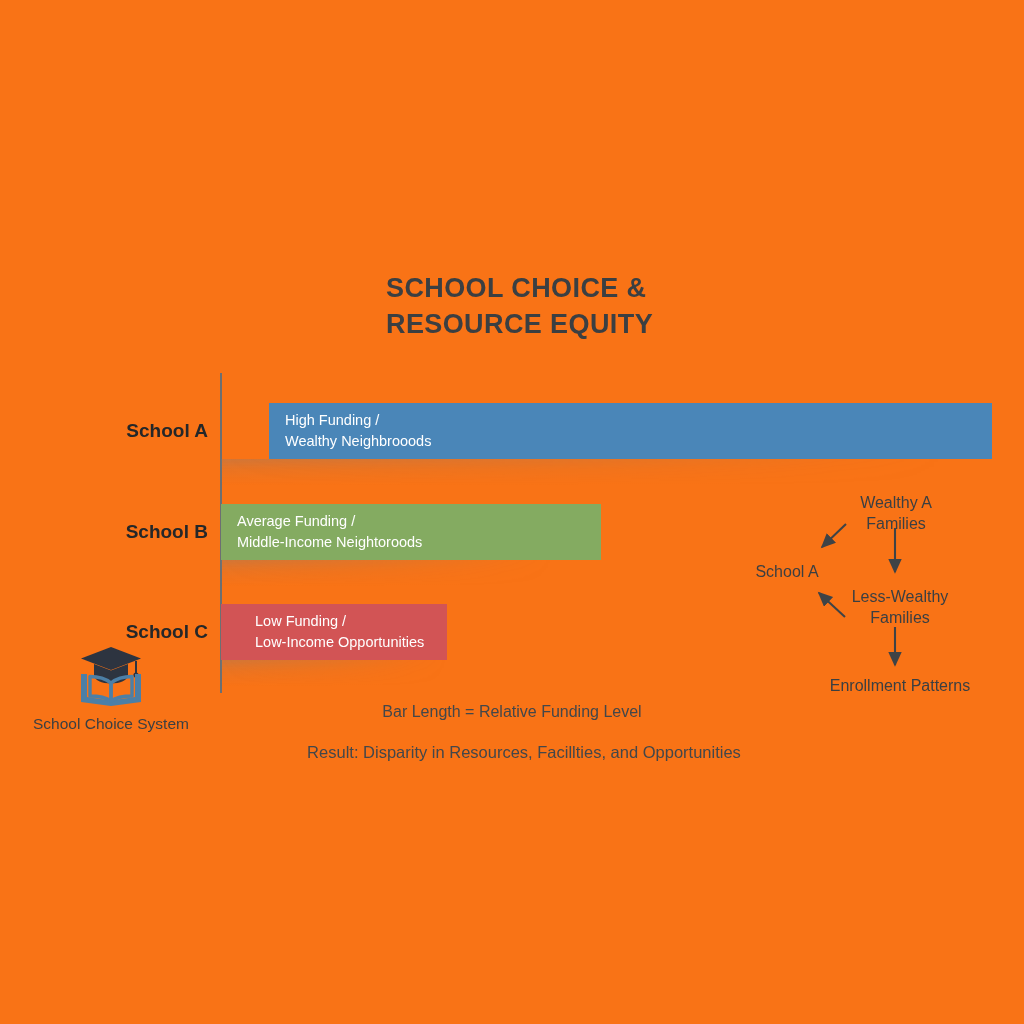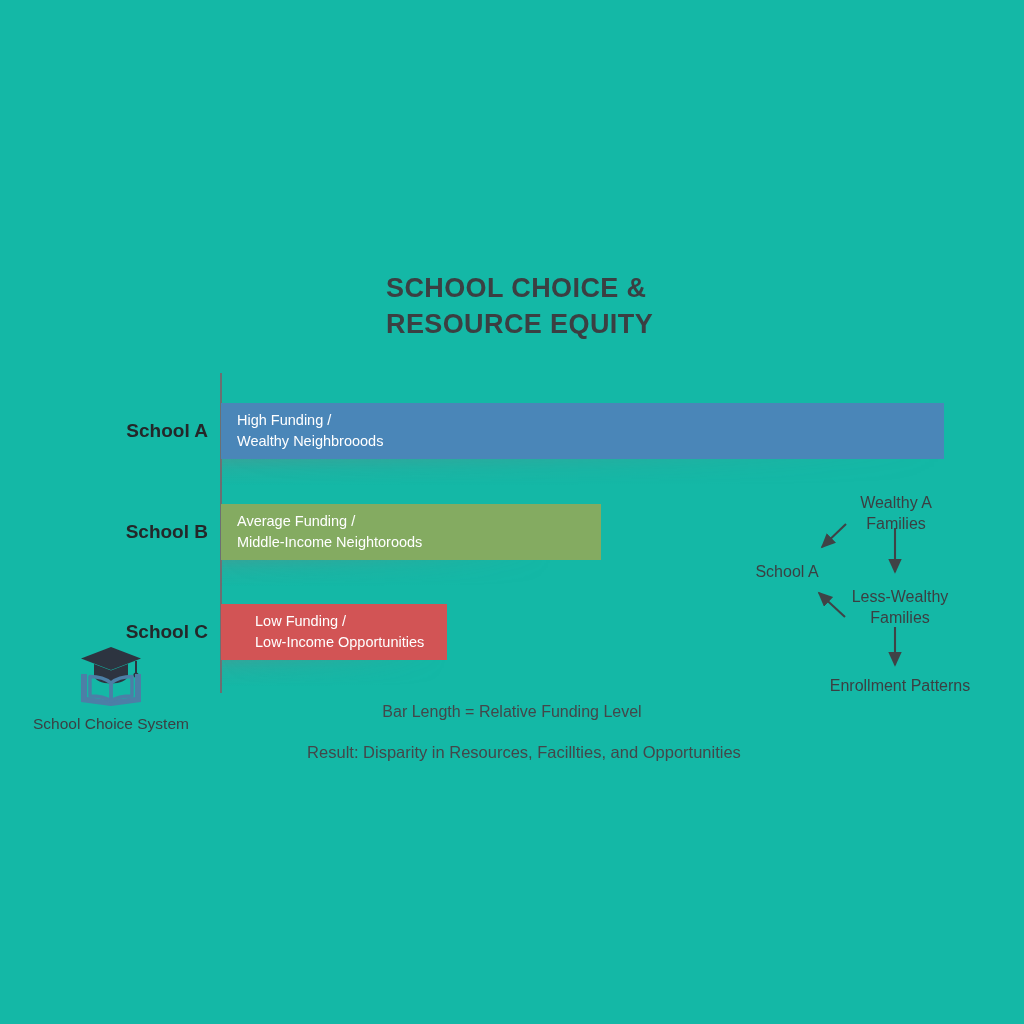--- a/index.html
+++ b/index.html
@@ -9,21 +9,21 @@
     background: #ffffff;
   }
   body {
     font-family: "Liberation Sans", sans-serif;
     -webkit-font-smoothing: antialiased;
   }
   #canvas {
     position: relative;
     width: 1024px;
     height: 1024px;
-    background: #14b8a6;
+    background: #f97316;
     overflow: hidden;
   }
 
   
   .title {
     position: absolute;
     left: 386px;
     top: 270px;
     width: 520px;
     font-size: 27px;
@@ -134,21 +134,21 @@
     <span class="line2">RESOURCE EQUITY</span>
   </div>
 
   <div>
 
     <div class="axis"></div>
 
     <div class="bar-row" style="top:403px; width:1024px;">
       <div class="row-label">School A</div>
       <div class="bar-shadow" style="width:723px;"></div>
-      <div class="bar" style="width:723px; background:#4a86b8;">
+      <div class="bar" style="width:723px; background:#4a86b8;margin-left:48px;">
         <div class="bar-text">
           <span>High Funding /</span>
           <span class="l2">Wealthy Neighbrooods</span>
         </div>
       </div>
     </div>
 
     <div class="bar-row" style="top:504px; width:1024px;">
       <div class="row-label">School B</div>
       <div class="bar-shadow" style="width:332px;"></div>

